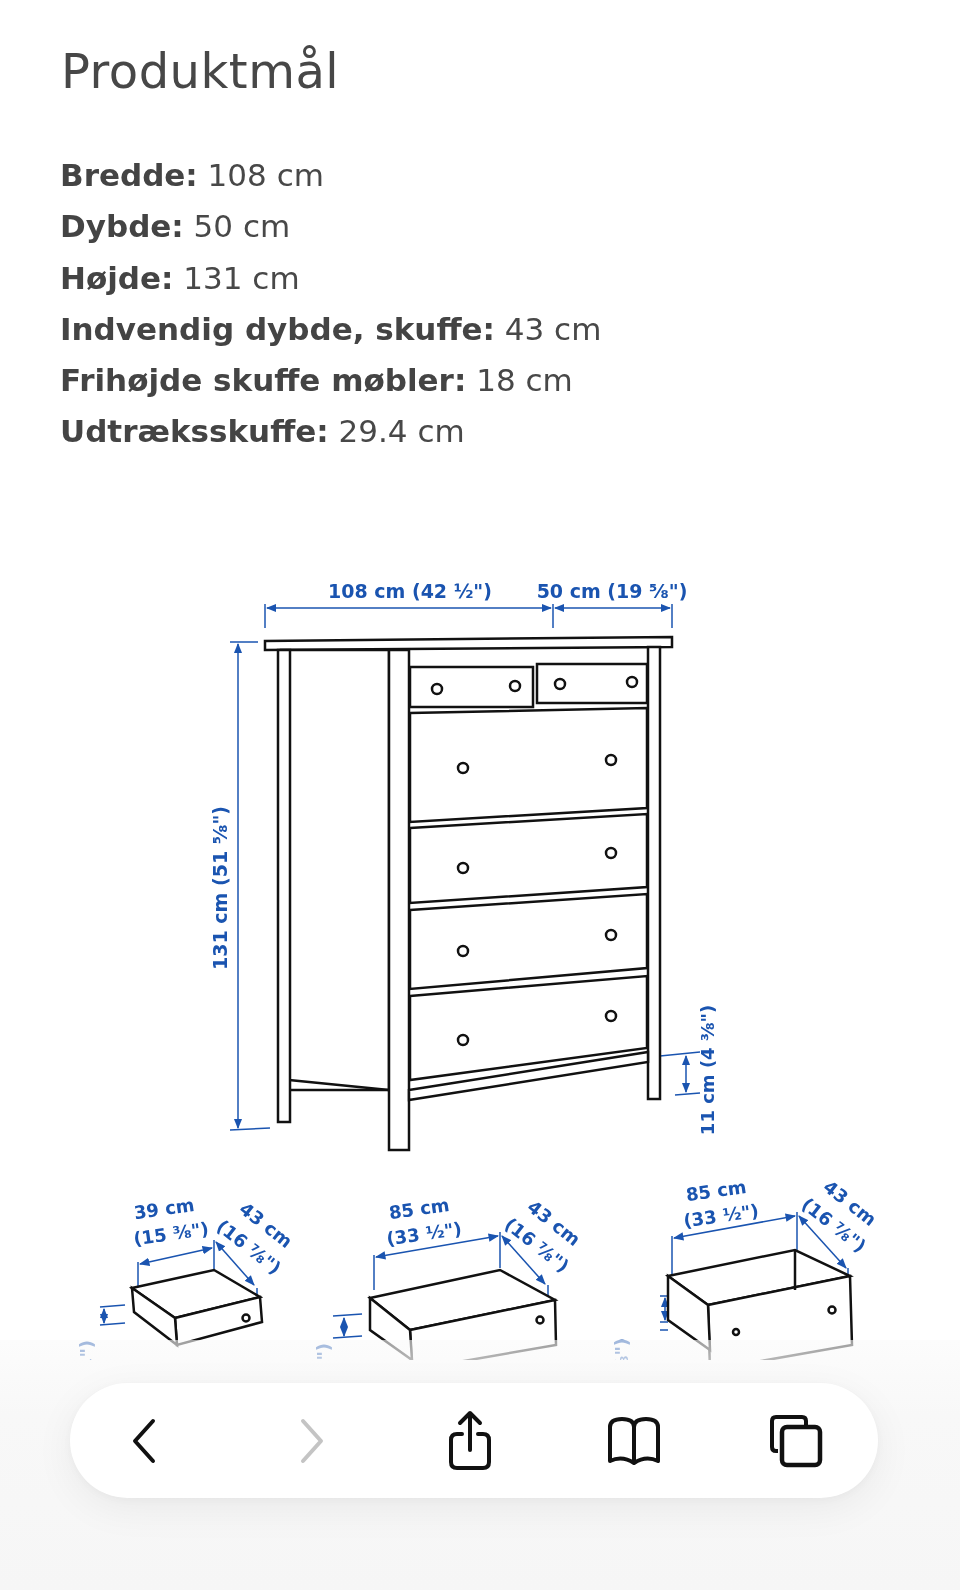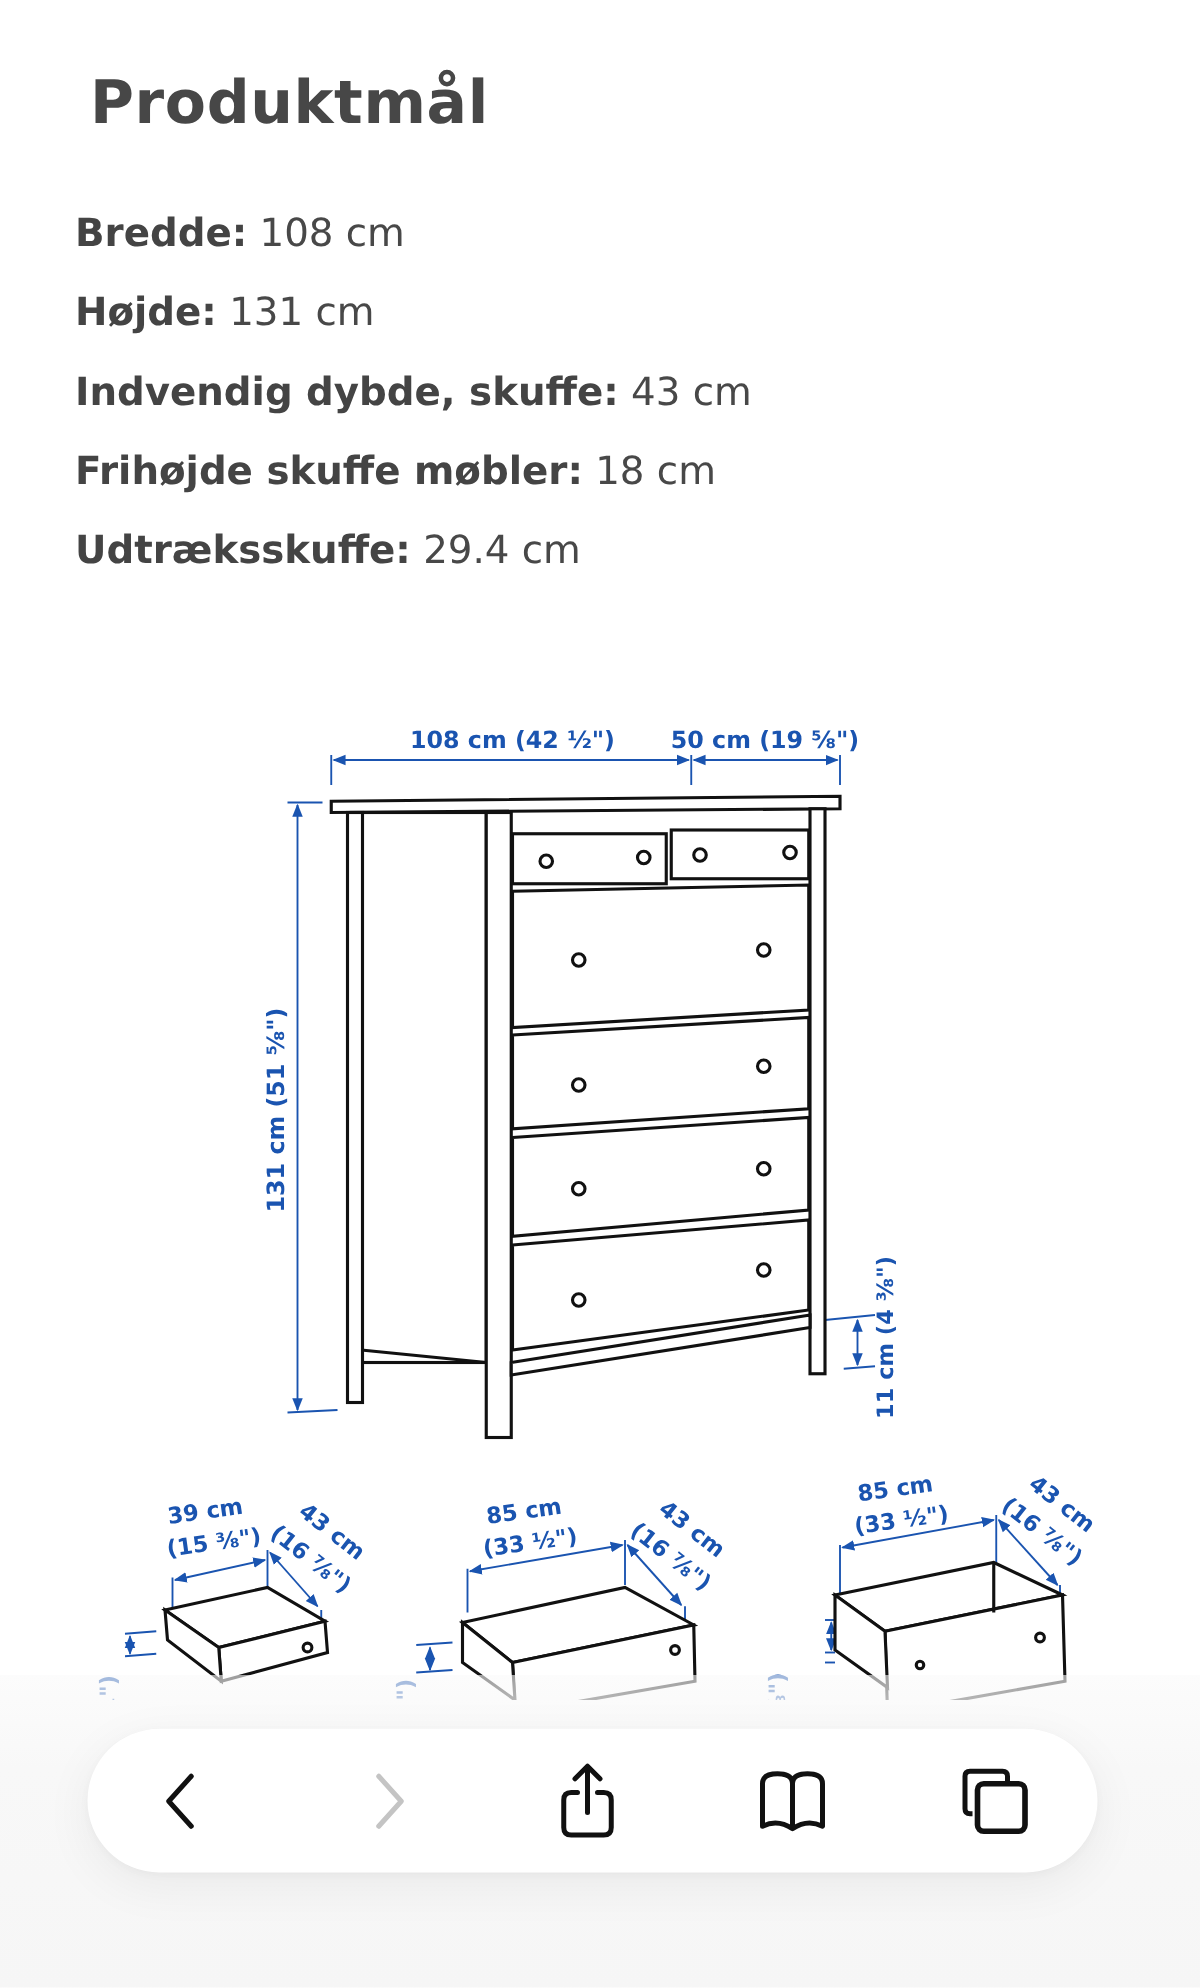--- a/index.html
+++ b/index.html
@@ -4,25 +4,25 @@
 <style>
   html, body { margin: 0; padding: 0; }
   body {
     width: 960px; height: 1590px; position: relative; overflow: hidden;
     background: #ffffff;
     font-family: "DejaVu Sans", "Liberation Sans", sans-serif;
     color: #484848;
   }
   .title {
     position: absolute; left: 60px; top: 42px;
-    font-size: 48px; font-weight: bold; color: #474747; letter-spacing: 0.5px;
-    margin: 12px;
+    font-size: 48px; font-weight: normal; color: #474747; letter-spacing: 0.5px;
+    margin: 1px;
   }
   .dims { position: absolute; left: 60px; top: 150px; margin: 0; padding: 0; list-style: none; }
-  .dims li { font-size: 31px; line-height: 51.3px; color: #484848; white-space: nowrap; margin-top: 12px; }
+  .dims li { font-size: 31px; line-height: 51.3px; color: #484848; white-space: nowrap; }
   .dims .lbl { font-weight: bold; color: #444; }
   .drawing { position: absolute; left: 0; top: 560px; width: 960px; height: 800px; }
   .dim-text { font-family: "DejaVu Sans", "Liberation Sans", sans-serif; font-weight: bold; fill: #1a54b0; }
   .fade {
     position: absolute; left: 0; top: 1340px; width: 960px; height: 250px;
     background: linear-gradient(to bottom, rgba(250,250,250,0.6), #f8f8f8 30%, #f6f6f6);
   }
   .toolbar {
     position: absolute; left: 70px; top: 1383px; width: 808px; height: 115px;
     background: #ffffff; border-radius: 58px;
@@ -34,20 +34,21 @@
   }
   .tb-btn svg { display: block; }
 </style>
 </head>
 <body>
 
 <h1 class="title">Produktmål</h1>
 
 <ul class="dims">
   <li><span class="lbl">Bredde:</span> <span>108 cm</span></li>
+  <li><span class="lbl">Dybde:</span> <span>50 cm</span></li>
   <li><span class="lbl">Højde:</span> <span>131 cm</span></li>
   <li><span class="lbl">Indvendig dybde, skuffe:</span> <span>43 cm</span></li>
   <li><span class="lbl">Frihøjde skuffe møbler:</span> <span>18 cm</span></li>
   <li><span class="lbl">Udtræksskuffe:</span> <span>29.4 cm</span></li>
 </ul>
 
 <svg class="drawing" viewBox="0 560 960 800" width="960" height="800" xmlns="http://www.w3.org/2000/svg">
   <defs>
     <marker id="arr" viewBox="0 0 10 10" refX="9" refY="5" markerWidth="7" markerHeight="7" orient="auto-start-reverse">
       <path d="M0,1 L10,5 L0,9 z" fill="#1a54b0"></path>

